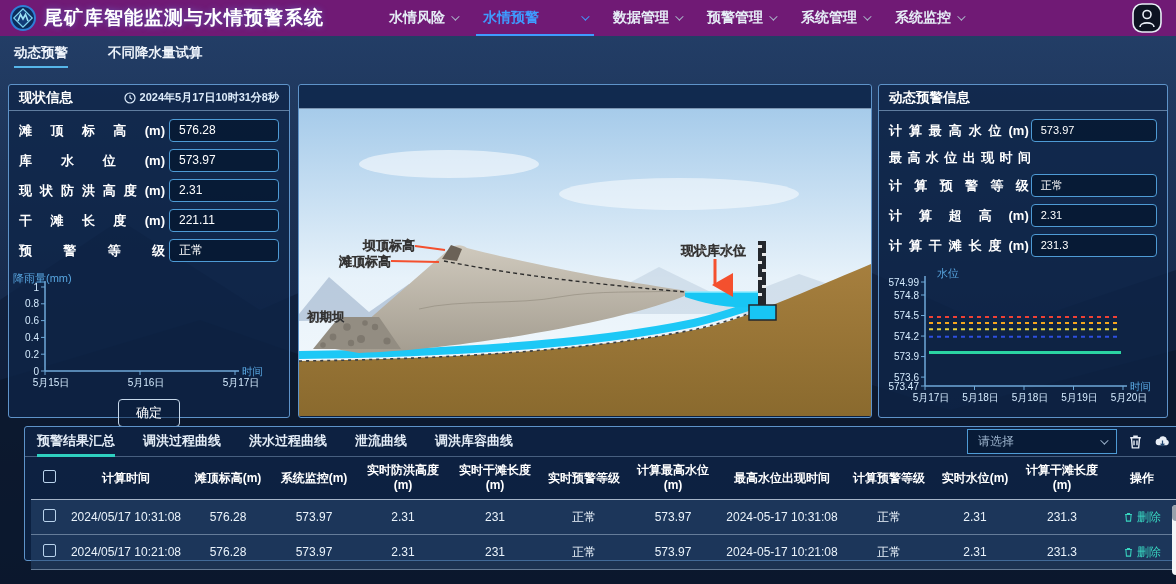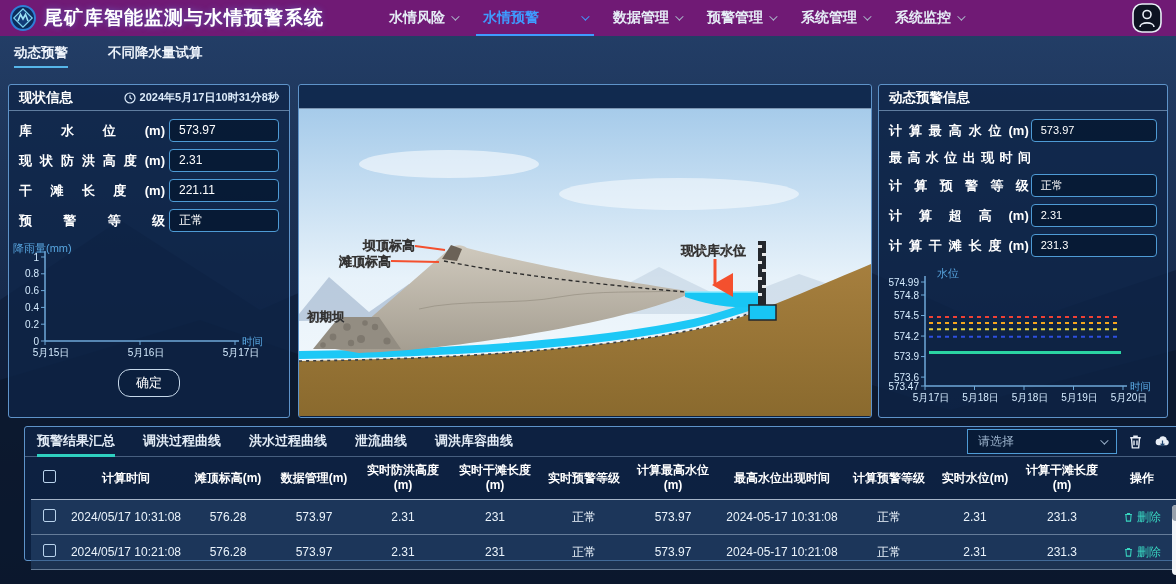--- a/index.html
+++ b/index.html
@@ -54,21 +54,21 @@
   #status-panel .field-label { width:146px; text-align:justify; text-align-last:justify; }
   #warning-panel .field-label { width:142px; text-align:justify; text-align-last:justify; }
   .ibox { height:23px; border:1px solid #4e9bd5; border-radius:4px;
     background:rgba(4,22,46,.72); color:#fff; font-size:12px; line-height:21px;
     padding:0 9px; overflow:hidden; white-space:nowrap; }
   #status-panel .ibox { width:110px; margin-left:4px; }
   #warning-panel .ibox { width:128px; margin-left:2px; font-size:11px; }
 
   .confirm-row { text-align:center; margin-top:2px; }
   .confirm-btn { display:inline-block; min-width:62px; padding:4px 14px; font-size:13px;
-    color:#fff; background:rgba(10,30,60,.5); border:1px solid #c6d8ea; border-radius:12px;
+    color:#fff; background:rgba(10,30,60,.5); border:1px solid #c6d8ea; border-radius:4px;
     cursor:pointer; }
 
   
   .diagram-head { height:24px; border-bottom:1px solid #7d96b3;
     background:rgba(18,42,80,.9); border-radius:3px 3px 0 0; }
   #dam-svg { display:block; width:572px; height:307px; }
 
   
   .bottom-tabs-row { display:flex; align-items:center; height:30px; padding:0 12px;
     border-bottom:1px solid rgba(160,190,220,.4); }
@@ -161,20 +161,24 @@
     <span>现状信息</span>
     <span class="timestamp">
       <svg width="12" height="12" viewBox="0 0 12 12">
         <circle cx="6" cy="6" r="5" fill="none" stroke="#dcebfa" stroke-width="1.2"></circle>
         <path d="M6 3.2 V6 L8 7.3" fill="none" stroke="#dcebfa" stroke-width="1.2"></path>
       </svg>
       <span>2024年5月17日10时31分8秒</span>
     </span>
   </div>
   <div class="fields" id="status-fields">
+      <div class="field-row">
+        <span class="field-label">滩 顶 标 高 (m)</span>
+        <span class="ibox">576.28</span>
+      </div>
       <div class="field-row">
         <span class="field-label">库 水 位 (m)</span>
         <span class="ibox">573.97</span>
       </div>
       <div class="field-row">
         <span class="field-label">现状防洪高度(m)</span>
         <span class="ibox">2.31</span>
       </div>
       <div class="field-row">
         <span class="field-label">干 滩 长 度 (m)</span>
@@ -377,21 +381,21 @@
         <path d="M9 7 V12 M7 10.2 L9 12.4 L11 10.2" stroke="#20456f" stroke-width="1.3" fill="none"></path>
       </svg>
     </div>
   </div>
   <table>
     <thead id="table-head">
         <tr>
           <th style="width: 36px;"><span class="cb"></span></th>
           <th style="width: 118px;">计算时间</th>
           <th style="width: 86px;">滩顶标高(m)</th>
-          <th style="width: 86px;">数据管理(m)</th>
+          <th style="width: 86px;">系统监控(m)</th>
           <th style="width: 92px;">实时防洪高度(m)</th>
           <th style="width: 92px;">实时干滩长度(m)</th>
           <th style="width: 86px;">实时预警等级</th>
           <th style="width: 92px;">计算最高水位(m)</th>
           <th style="width: 126px;">最高水位出现时间</th>
           <th style="width: 88px;">计算预警等级</th>
           <th style="width: 84px;">实时水位(m)</th>
           <th style="width: 90px;">计算干滩长度(m)</th>
           <th style="width: 70px;">操作</th>
         </tr>

